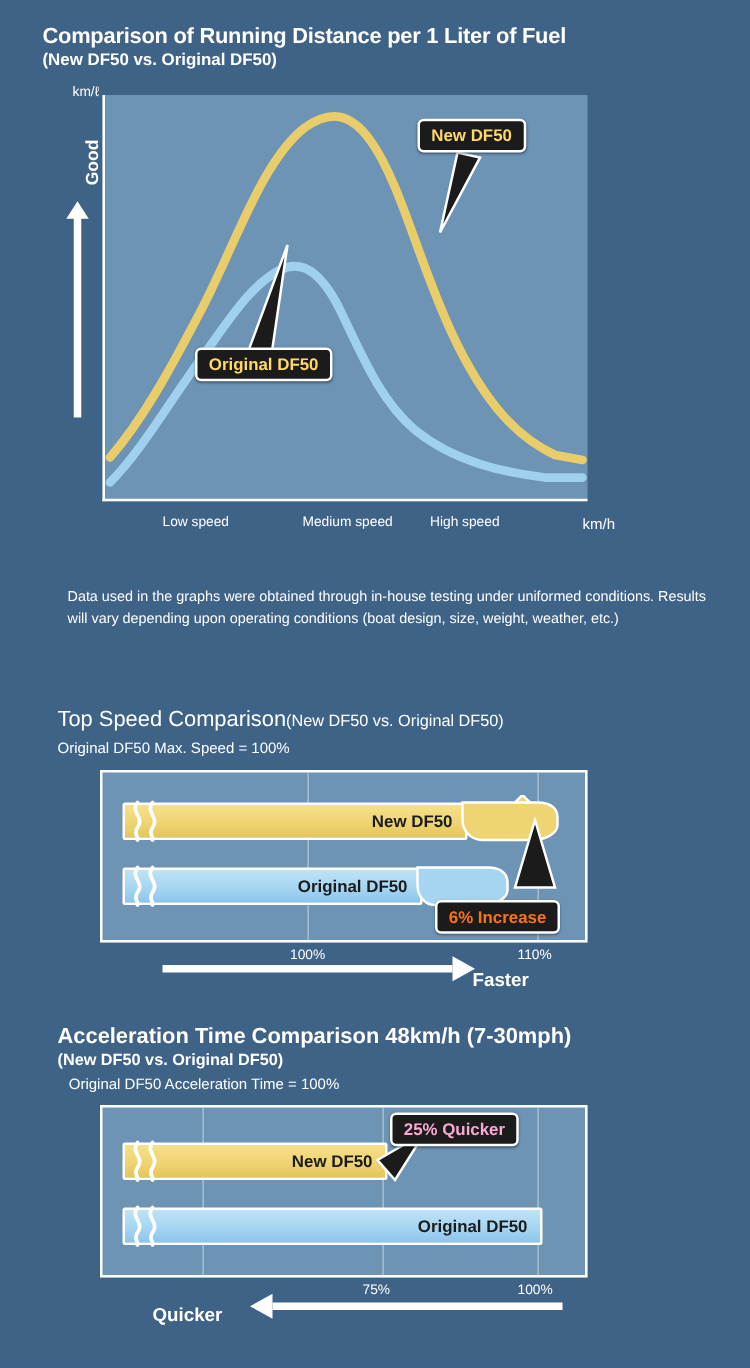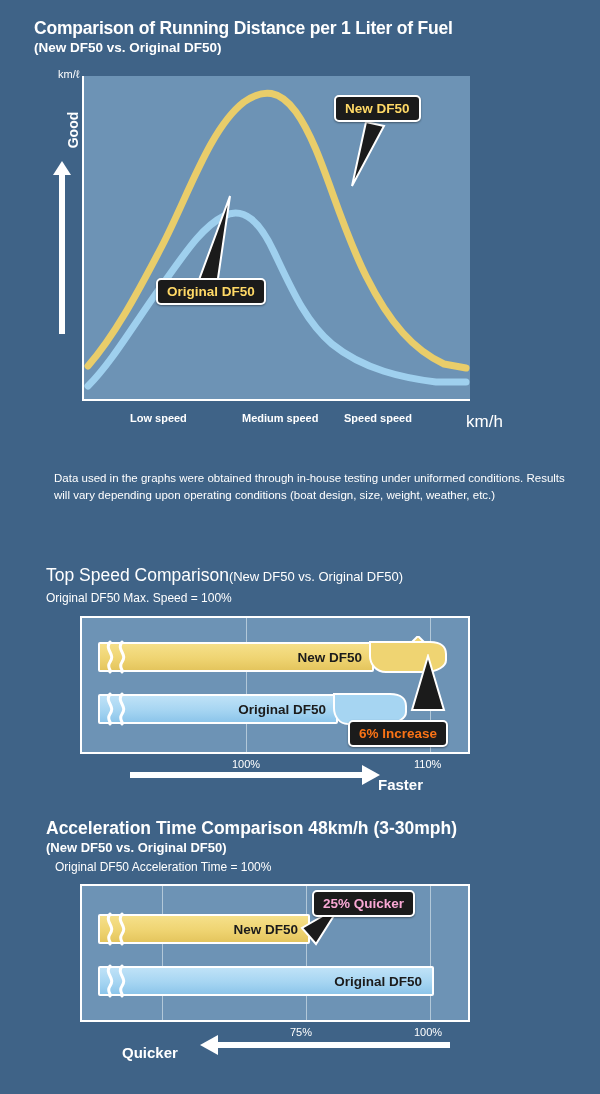--- a/index.html
+++ b/index.html
@@ -26,36 +26,36 @@
   }
   .plot{
     position:absolute;left:82px;top:76px;
     width:388px;height:325px;
     background:#6d93b5;
     border-left:2px solid #ffffff;
     border-bottom:2px solid #ffffff;
     box-sizing:border-box;
   }
   .kmL{position:absolute;left:58px;top:68px;font-size:11px;}
-  .kmh{position:absolute;left:466px;top:412px;font-size:17px;}
+  .kmh{position:absolute;left:466px;top:412px;font-size:12px;}
   .goodbox{position:absolute;left:50px;top:96px;width:26px;height:270px;}
   .goodlabel{
     position:absolute;left:-17px;top:26px;width:80px;
     transform:rotate(-90deg);transform-origin:50% 50%;
     font-size:14px;font-weight:bold;text-align:center;
   }
   .arrowup{
     position:absolute;left:9px;top:78px;width:6px;height:160px;background:#fff;
   }
   .arrowup:before{
     content:"";position:absolute;left:-6px;top:-13px;
     width:0;height:0;border-left:9px solid transparent;border-right:9px solid transparent;
     border-bottom:14px solid #fff;
   }
-  .xlab{position:absolute;font-size:11px;font-weight:bold;}
+  .xlab{position:absolute;font-size:11px;}
   .xlab.l1{left:130px;top:412px;}
   .xlab.l2{left:242px;top:412px;}
   .xlab.l3{left:344px;top:412px;}
 
   .callout{
     position:absolute;background:#1b1b1b;color:#ffd966;
     font-weight:bold;border-radius:5px;border:2px solid #ffffff;
     padding:4px 9px;font-size:13.5px;white-space:nowrap;
     box-shadow:0 1px 2px rgba(0,0,0,.4);
   }
@@ -156,21 +156,21 @@
 
         <polygon points="146,120 112,212 132,216" fill="#1b1b1b" stroke="#ffffff" stroke-width="2"></polygon>
       </svg>
     </div>
 
     <div class="callout new1">New DF50</div>
     <div class="callout orig1">Original DF50</div>
 
     <div class="xlab l1">Low speed</div>
     <div class="xlab l2">Medium speed</div>
-    <div class="xlab l3">Speed speed</div>
+    <div class="xlab l3">High speed</div>
   </div>
 
   <div class="note">Data used in the graphs were obtained through in-house testing under uniformed conditions. Results will vary depending upon operating conditions (boat design, size, weight, weather, etc.)</div>
 
   <div>
     <div class="title2">
       <span>Top Speed Comparison</span><span class="sub">(New DF50 vs. Original DF50)</span>
     </div>
     <div class="sub2">Original DF50 Max. Speed = 100%</div>
 
@@ -213,21 +213,21 @@
     <div class="callout inc">6% Increase</div>
 
     <div class="axis2">
       <div class="line"></div>
       <div class="head"></div>
     </div>
     <div class="faster">Faster</div>
   </div>
 
   <div>
-    <div class="title3">Acceleration Time Comparison 48km/h (3-30mph)</div>
+    <div class="title3">Acceleration Time Comparison 48km/h (7-30mph)</div>
     <div class="subtitle3">(New DF50 vs. Original DF50)</div>
     <div class="sub3">Original DF50 Acceleration Time = 100%</div>
 
     <div class="panel3">
       <div class="vline" style="left:80px;"></div>
       <div class="vline" style="left:224px;"></div>
       <div class="vline" style="left:348px;"></div>
 
       <div class="bar yellow" style="left:16px;top:28px;width:212px;">
         <span class="lbl">New DF50</span>

